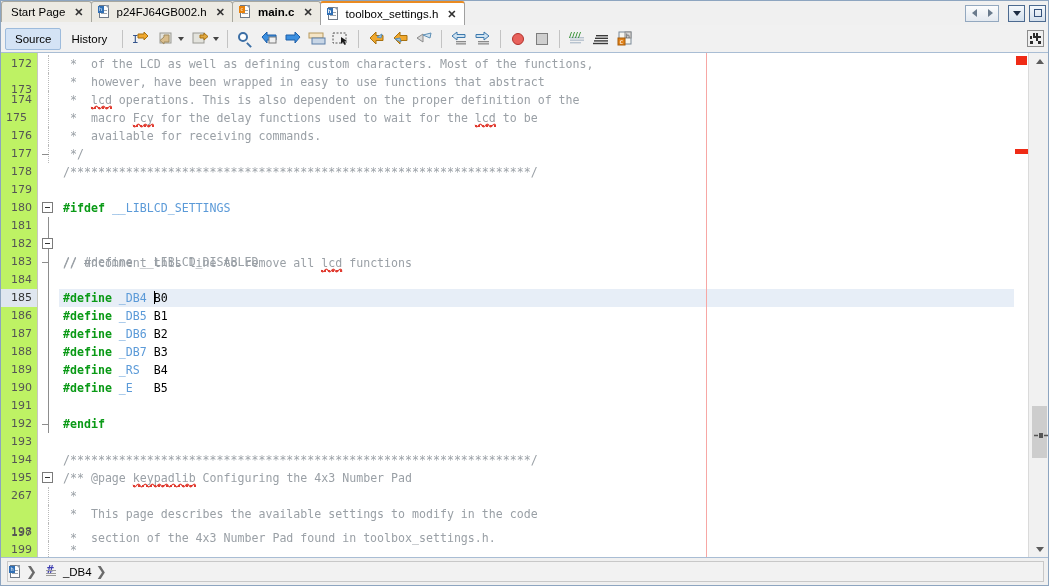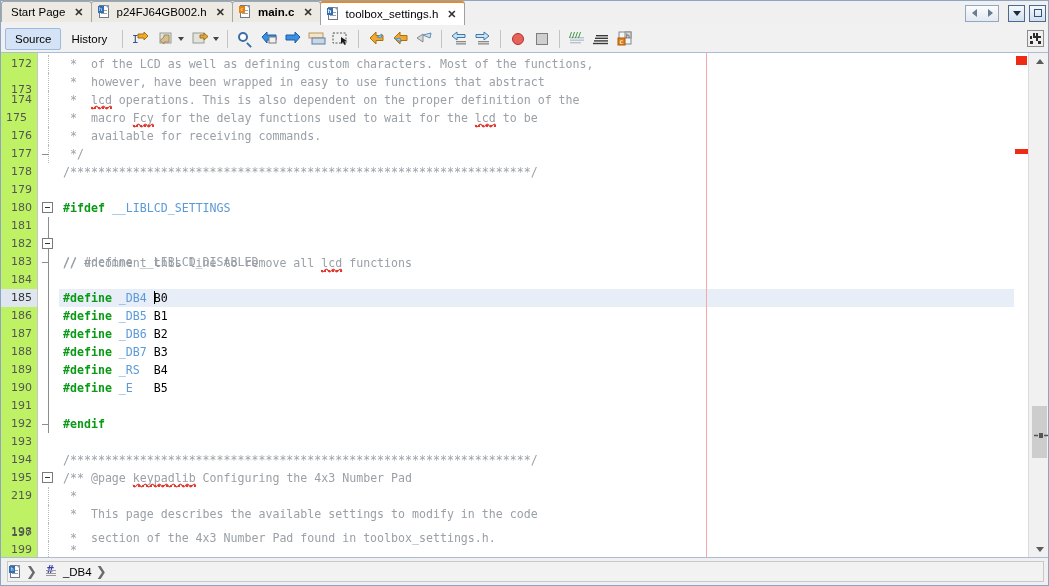--- a/index.html
+++ b/index.html
@@ -351,21 +351,21 @@
         <div class="ln" style="top: 254px;">186</div>
         <div class="ln" style="top: 272px;">187</div>
         <div class="ln" style="top: 290px;">188</div>
         <div class="ln" style="top: 308px;">189</div>
         <div class="ln" style="top: 326px;">190</div>
         <div class="ln" style="top: 344px;">191</div>
         <div class="ln" style="top: 362px;">192</div>
         <div class="ln" style="top: 380px;">193</div>
         <div class="ln" style="top: 398px;">194</div>
         <div class="ln" style="top: 416px;">195</div>
-        <div class="ln" style="top: 434px;">219</div>
+        <div class="ln" style="top: 434px;">267</div>
         <div class="ln" style="top: 452px; margin-top: 19px;">197</div>
         <div class="ln" style="top: 470px;">198</div>
         <div class="ln" style="top: 488px;">199</div>
       </div>
     <div class="foldcol" id="foldcol">
         <div class="foldline" style="top: 2px; height: 18px; background: transparent; border-left: 1px dotted rgb(185, 185, 185); width: 0px;"></div>
         <div class="foldline" style="top: 20px; height: 18px; background: transparent; border-left: 1px dotted rgb(185, 185, 185); width: 0px;"></div>
         <div class="foldline" style="top: 38px; height: 18px; background: transparent; border-left: 1px dotted rgb(185, 185, 185); width: 0px;"></div>
         <div class="foldline" style="top: 56px; height: 18px; background: transparent; border-left: 1px dotted rgb(185, 185, 185); width: 0px;"></div>
         <div class="foldline" style="top: 74px; height: 18px; background: transparent; border-left: 1px dotted rgb(185, 185, 185); width: 0px;"></div>

